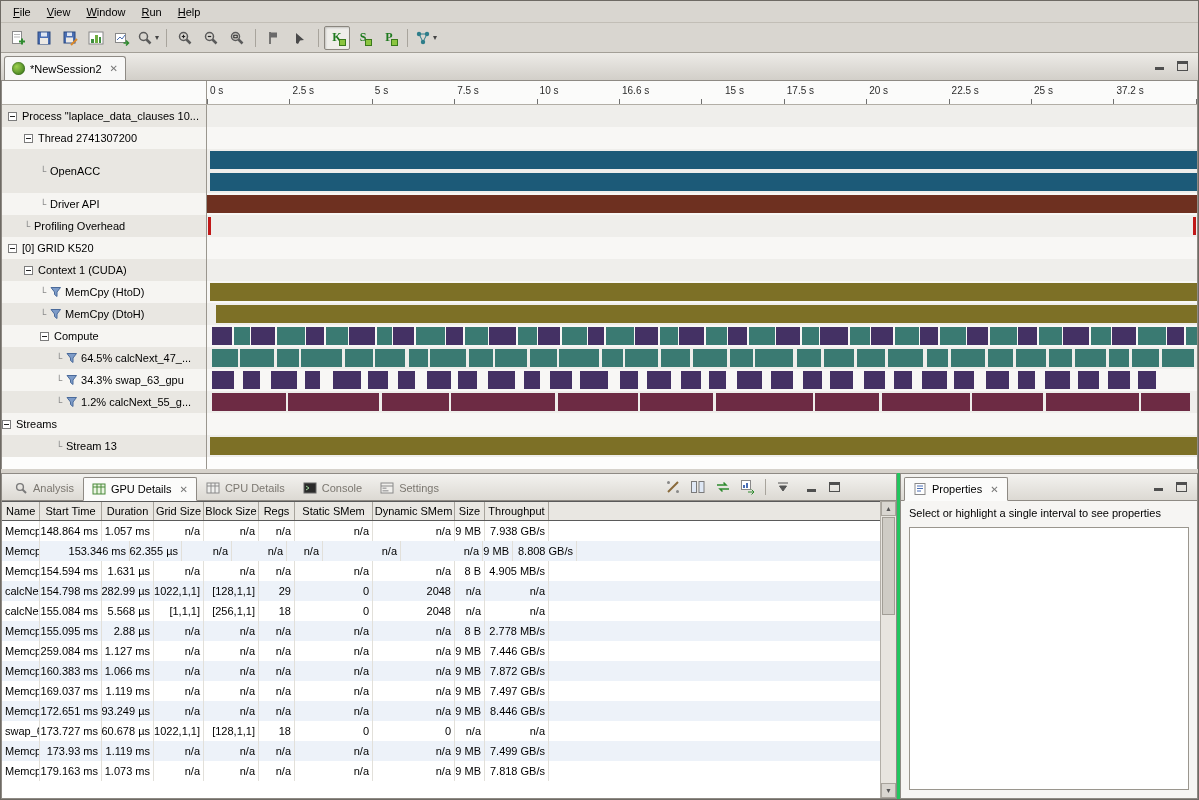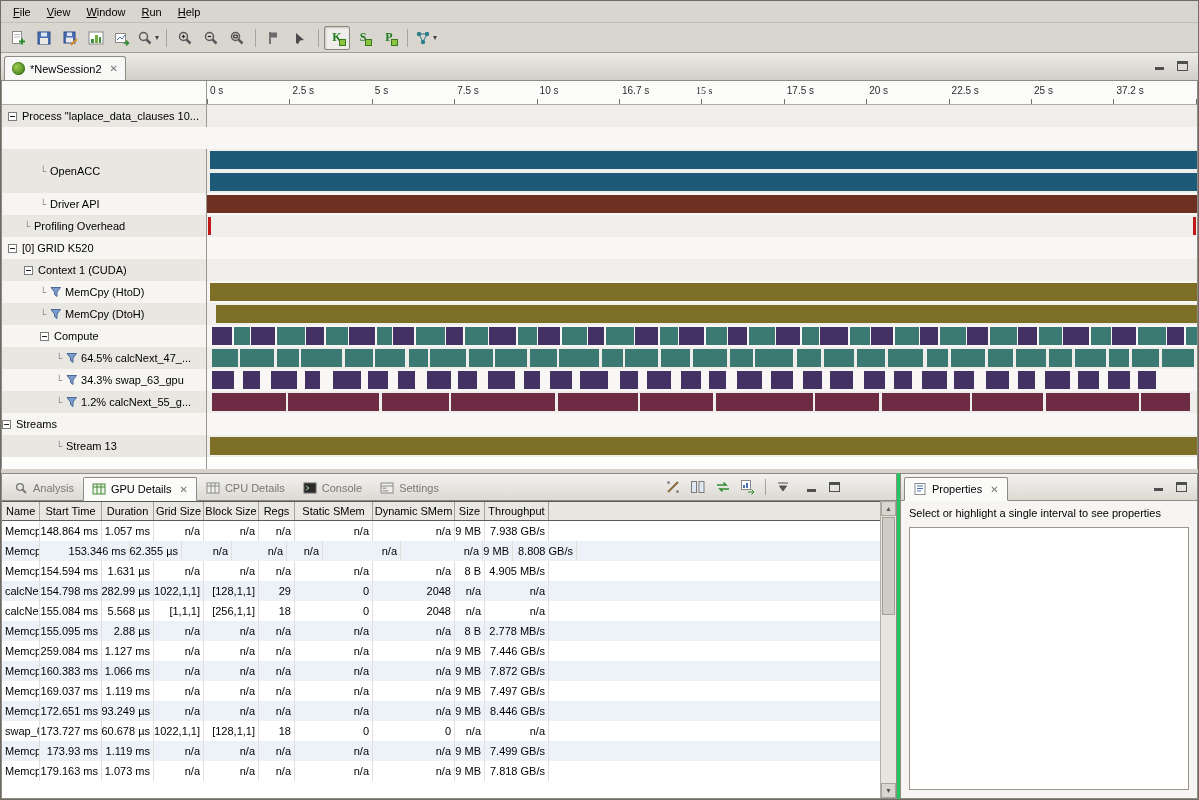--- a/index.html
+++ b/index.html
@@ -242,23 +242,23 @@
             <div class="ruler-label" style="left: 3px;">0 s</div>
             <div class="ruler-tick" style="left: 82.4px;"></div>
             <div class="ruler-label" style="left: 85.4px;">2.5 s</div>
             <div class="ruler-tick" style="left: 164.8px;"></div>
             <div class="ruler-label" style="left: 167.8px;">5 s</div>
             <div class="ruler-tick" style="left: 247.2px;"></div>
             <div class="ruler-label" style="left: 250.2px;">7.5 s</div>
             <div class="ruler-tick" style="left: 329.6px;"></div>
             <div class="ruler-label" style="left: 332.6px;">10 s</div>
             <div class="ruler-tick" style="left: 412px;"></div>
-            <div class="ruler-label" style="left: 415px;">16.7 s</div>
+            <div class="ruler-label" style="left: 415px;">16.6 s</div>
             <div class="ruler-tick" style="left: 494.4px;"></div>
-            <div class="ruler-label" style="left: 489px; font-family: Liberation Serif, serif;">15 s</div>
+            <div class="ruler-label" style="left: 518px;">15 s</div>
             <div class="ruler-tick" style="left: 576.8px;"></div>
             <div class="ruler-label" style="left: 579.8px;">17.5 s</div>
             <div class="ruler-tick" style="left: 659.2px;"></div>
             <div class="ruler-label" style="left: 662.2px;">20 s</div>
             <div class="ruler-tick" style="left: 741.6px;"></div>
             <div class="ruler-label" style="left: 744.6px;">22.5 s</div>
             <div class="ruler-tick" style="left: 824px;"></div>
             <div class="ruler-label" style="left: 827px;">25 s</div>
             <div class="ruler-tick" style="left: 906.4px;"></div>
             <div class="ruler-label" style="left: 909.4px;">37.2 s</div>
@@ -267,20 +267,24 @@
       </div>
       <div id="tlrows">
           <div class="tl-row h1">
             <div class="tree-cell teven" style="padding-left: 6px;">
               <span class="toggle"></span>
               <span class="tree-label">Process "laplace_data_clauses 10...</span>
             </div>
             <div class="lane-cell leven"></div>
           </div>
           <div class="tl-row h1">
+            <div class="tree-cell todd" style="padding-left: 22px;">
+              <span class="toggle"></span>
+              <span class="tree-label">Thread 2741307200</span>
+            </div>
             <div class="lane-cell lodd"></div>
           </div>
           <div class="tl-row h2">
             <div class="tree-cell teven" style="padding-left: 38px;">
               <span class="branch">└</span>
               <span class="tree-label">OpenACC</span>
             </div>
             <div class="lane-cell leven">
               <div class="bar" style="left: 0.35%; width: 99.65%; background: rgb(28, 90, 120); top: 2px; height: 18px; bottom: auto;"></div>
               <div class="bar" style="left: 0.35%; width: 99.65%; background: rgb(28, 90, 120); top: 24px; height: 18px; bottom: auto;"></div>

